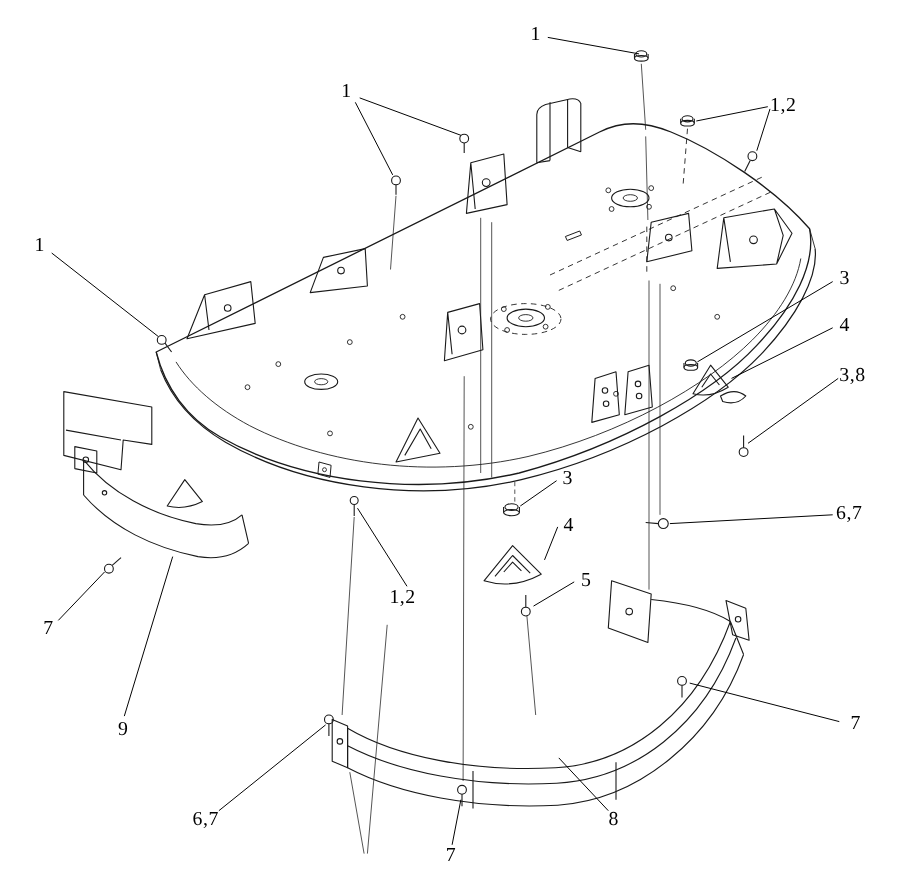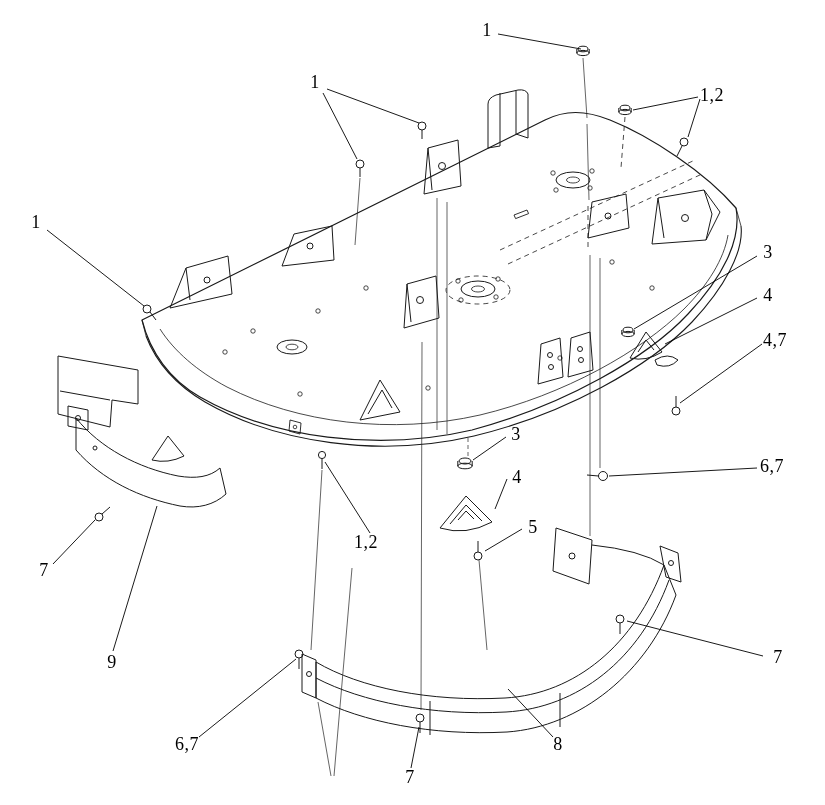--- a/index.html
+++ b/index.html
@@ -235,21 +235,21 @@
       <path d="M763,656 L627,621"></path>
     </g>
   </svg>
 
   <div class="callout" style="left:487px;top:30px">1</div>
   <div class="callout" style="left:315px;top:82px">1</div>
   <div class="callout" style="left:712px;top:95px">1,2</div>
   <div class="callout" style="left:36px;top:222px">1</div>
   <div class="callout" style="left:768px;top:252px">3</div>
   <div class="callout" style="left:768px;top:295px">4</div>
-  <div class="callout" style="left:775px;top:340px">4,7</div>
+  <div class="callout" style="left:775px;top:340px">3,8</div>
   <div class="callout" style="left:516px;top:434px">3</div>
   <div class="callout" style="left:517px;top:477px">4</div>
   <div class="callout" style="left:533px;top:527px">5</div>
   <div class="callout" style="left:772px;top:466px">6,7</div>
   <div class="callout" style="left:366px;top:542px">1,2</div>
   <div class="callout" style="left:44px;top:570px">7</div>
   <div class="callout" style="left:112px;top:662px">9</div>
   <div class="callout" style="left:187px;top:744px">6,7</div>
   <div class="callout" style="left:410px;top:777px">7</div>
   <div class="callout" style="left:558px;top:744px">8</div>

